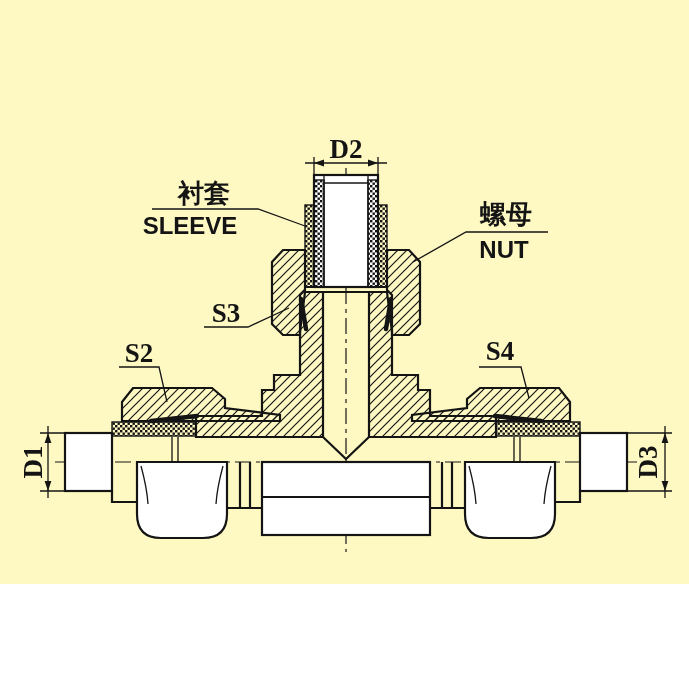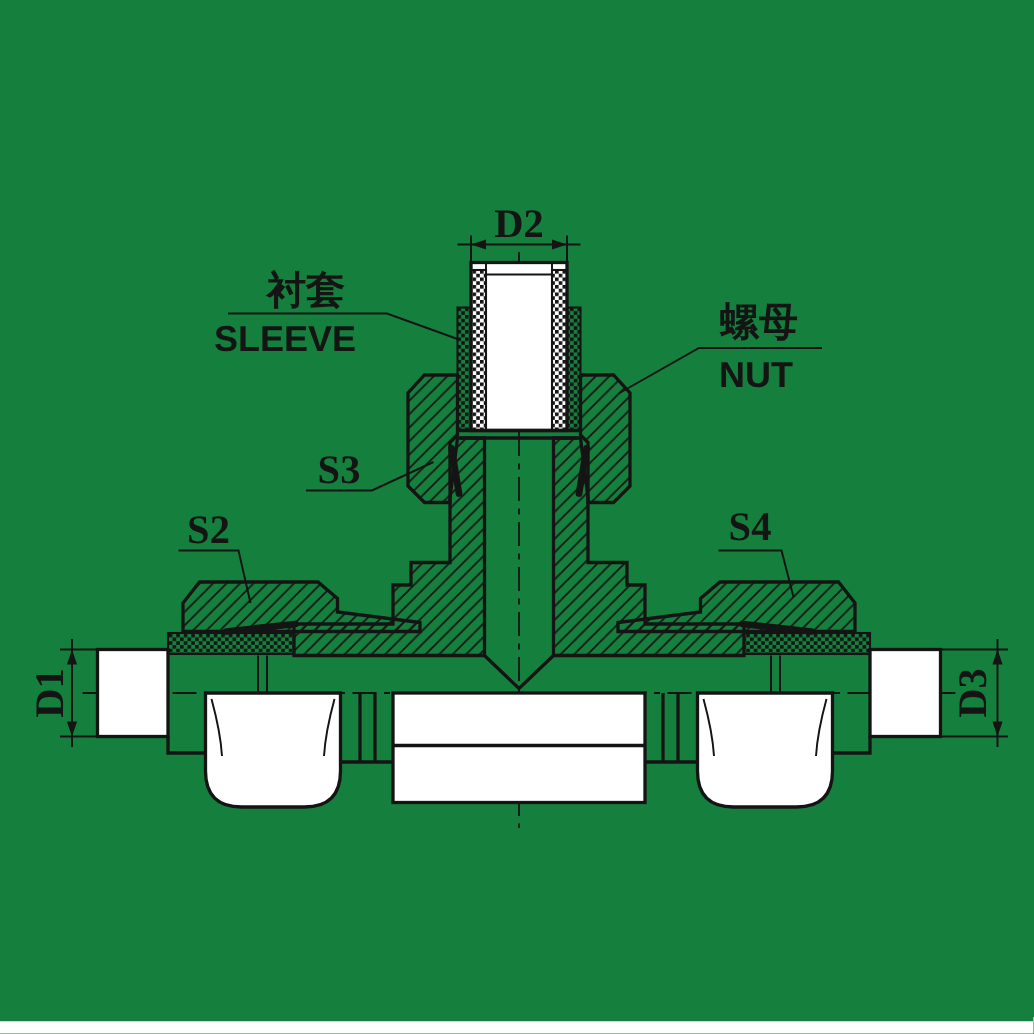--- a/index.html
+++ b/index.html
@@ -1,16 +1,16 @@
 <!DOCTYPE html>
 <html><head>
 <meta charset="utf-8">
 <style>
   html,body{margin:0;padding:0;background:#ffffff;}
-  .stage{position:relative;width:689px;height:681px;background:#15803d;overflow:hidden;
+  .stage{position:relative;width:689px;height:584px;background:#fef9c3;overflow:hidden;
          font-family:"Liberation Sans", sans-serif;}
   svg{position:absolute;left:0;top:0;}
   .ln  {stroke:#141414;stroke-width:2.2;fill:none;stroke-linejoin:miter;}
   .thin{stroke:#141414;stroke-width:1.3;fill:none;}
   .cl  {stroke:#141414;stroke-width:1.2;fill:none;stroke-dasharray:16 5 4 5;}
   .hat {fill:url(#hatch);stroke:#141414;stroke-width:2.2;stroke-linejoin:miter;}
   .thr {fill:url(#dots);stroke:#141414;stroke-width:1.4;}
   .wht {fill:#ffffff;stroke:#141414;stroke-width:2.2;}
   .fer {stroke:#141414;stroke-width:4.5;fill:none;stroke-linecap:round;}
   .arw {fill:#141414;stroke:none;}

